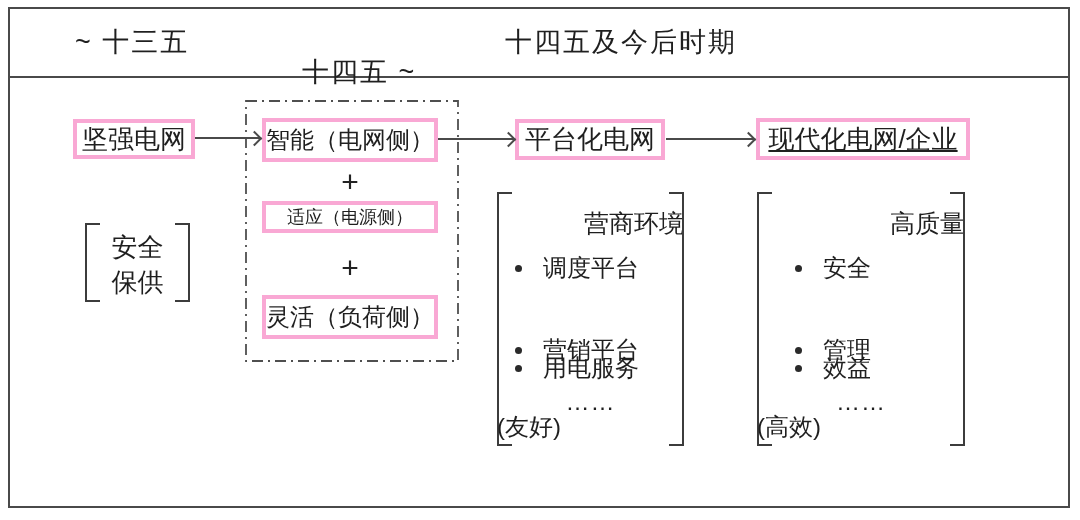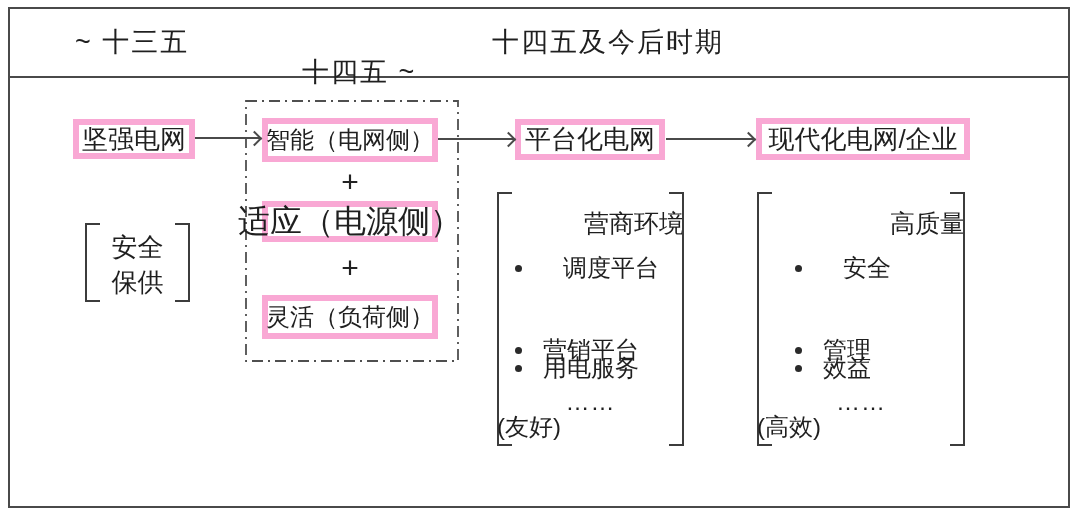--- a/index.html
+++ b/index.html
@@ -8,31 +8,31 @@
 
   .frame { position:absolute; left:8px; top:7px; width:1062px; height:501px;
            border:2px solid #4a4a4a; background:#fff; }
   .hdr-divider { position:absolute; left:8px; top:76px; width:1062px; height:0;
            border-top:2px solid #4a4a4a; }
 
   .hdr { position:absolute; top:27px; font-size:27px; line-height:30px;
          letter-spacing:2px; white-space:nowrap; }
   .hdr1 { left:75px; }
   .hdr2 { left:302px;margin-top:30px; }
-  .hdr3 { left:492px; }
+  .hdr3 { left:505px; }
 
-  .box { position:absolute; border:6px solid #f9a8d4; background:#fff;
+  .box { position:absolute; border:4px solid #f9a8d4; background:#fff;
          display:flex; align-items:center; justify-content:center;
          white-space:nowrap; }
   .box-strong   { left:73px;  top:119px; width:122px; height:40px; font-size:26px; }
   .box-smart    { left:262px; top:118px; width:176px; height:44px; font-size:24px; }
-  .box-adapt    { left:262px; top:201px; width:176px; height:41px; font-size:32px; }
+  .box-adapt    { left:262px; top:201px; width:176px; height:32px; font-size:18px; }
   .box-flexible { left:262px; top:295px; width:176px; height:44px; font-size:24px; }
   .box-platform { left:515px; top:119px; width:150px; height:41px; font-size:26px;text-align:right; }
-  .box-modern   { left:756px; top:118px; width:214px; height:42px; font-size:26px; }
+  .box-modern   { left:756px; top:118px; width:214px; height:42px; font-size:26px;text-decoration:underline; }
 
   .dashed-group { position:absolute; left:245px; top:100px; width:214px; height:262px; }
 
   .plus { position:absolute; left:262px; width:176px; text-align:center;
           font-size:30px; line-height:28px; color:#222; }
   .plus1 { top:168px; }
   .plus2 { top:254px; }
 
   .arrow { position:absolute; height:2px; background:#4a4a4a; }
   .arrow::after { content:""; position:absolute; right:0px; top:-4px;
@@ -58,21 +58,21 @@
   .b-line.l2 { top:44px; }
 
   .g-title { position:absolute; left:0; width:100%; text-align:right;
              font-size:25px; line-height:30px; top:16px; white-space:nowrap; }
   .g-row { position:absolute; display:flex; align-items:center;
            font-size:24px; line-height:28px; height:28px; white-space:nowrap; }
   .g-row .dot { width:7px; height:7px; border-radius:50%; background:#2a2a2a;
            margin-right:21px; flex:none; }
   .bracket-business .g-row { left:18px; }
   .bracket-quality  .g-row { left:38px; }
-  .g-row.r1 { top:62px;gap:20px; } .g-row.r2 { top:112px;margin-top:32px; } .g-row.r3 { top:162px; }
+  .g-row.r1 { top:62px; } .g-row.r2 { top:112px;margin-top:32px; } .g-row.r3 { top:162px; }
 
   .g-ellipsis { position:absolute; left:0; width:100%; text-align:center;
              font-size:24px; line-height:16px; top:202px; letter-spacing:1px; }
   .g-summary { position:absolute; left:0; width:100%; text-align:left;
              font-size:24px; line-height:30px; top:220px; white-space:nowrap; }
 </style>
 </head>
 <body>
 
 <div class="frame"></div>

